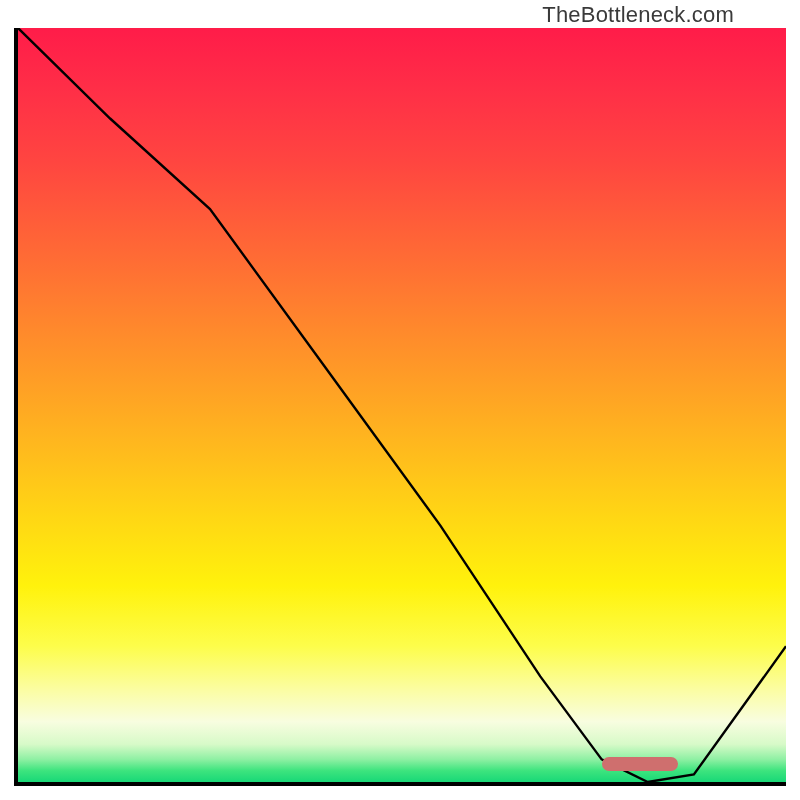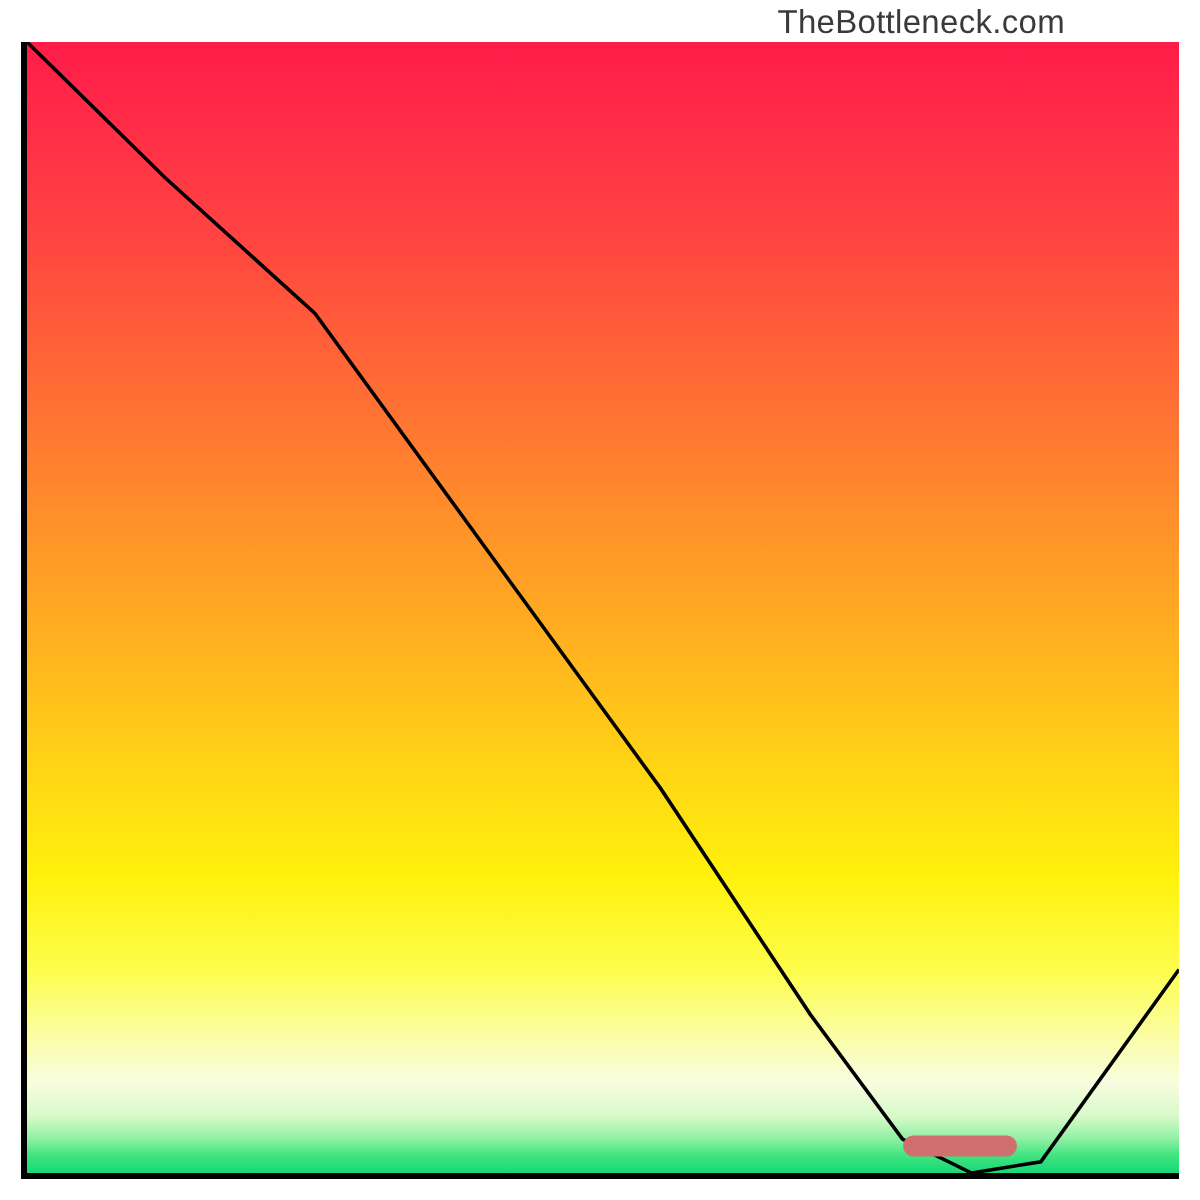--- a/index.html
+++ b/index.html
@@ -7,20 +7,21 @@
     padding: 0;
     width: 800px;
     height: 800px;
     background: #ffffff;
     font-family: Arial, Helvetica, sans-serif;
   }
   .frame {
     position: relative;
     width: 720px;
     height: 800px;
+    padding-left: 24px;
   }
   .watermark {
     position: absolute;
     top: 2px;
     right: 10px;
     color: #3a3a3a;
     font-size: 22px;
     font-weight: 400;
     letter-spacing: 0.2px;
   }

